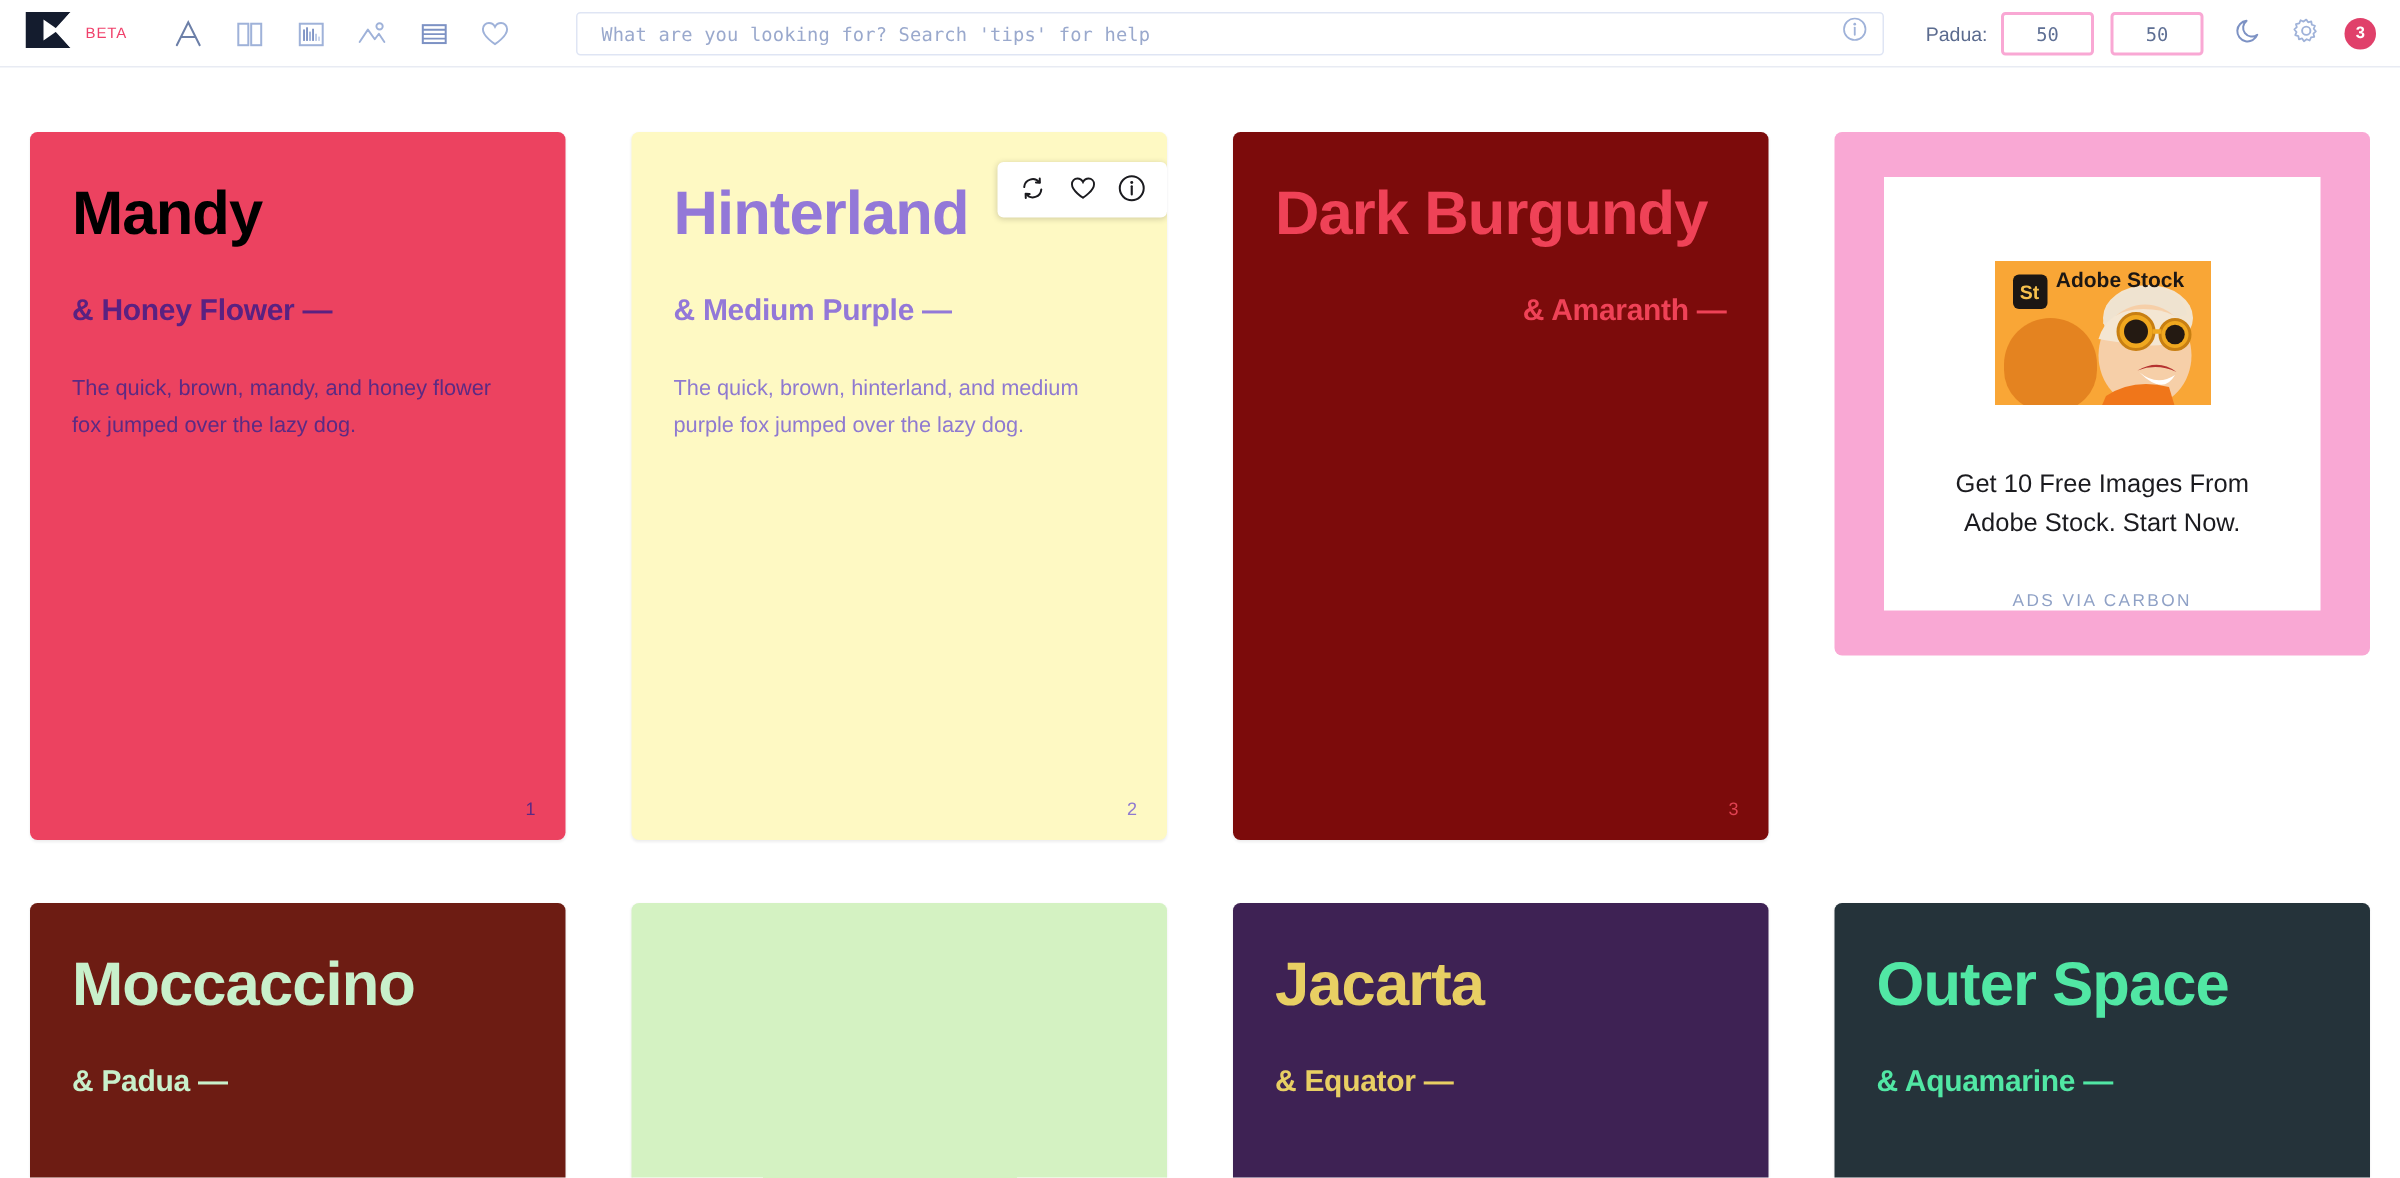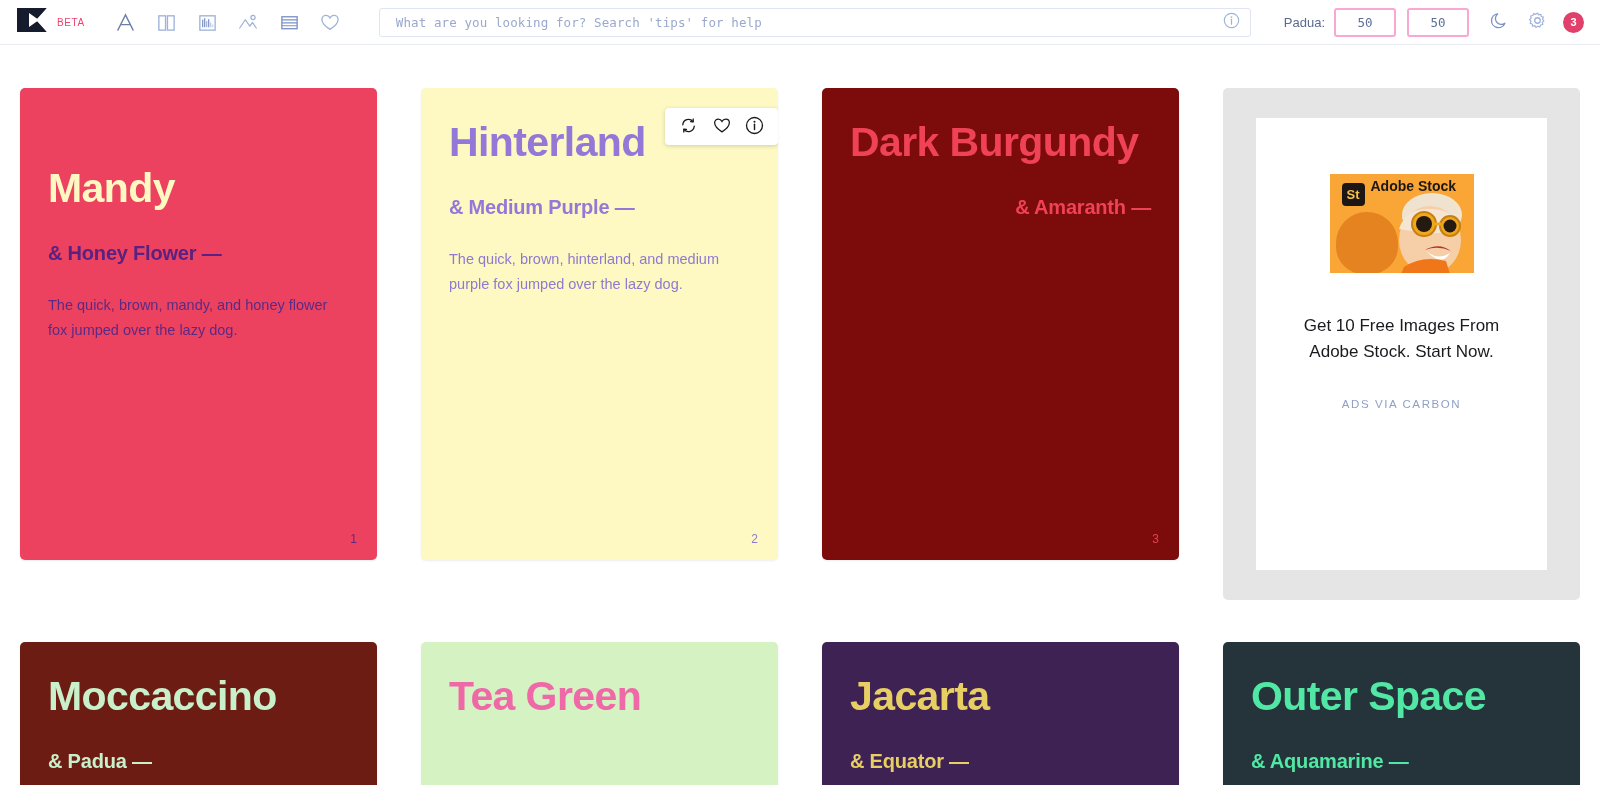--- a/index.html
+++ b/index.html
@@ -47,21 +47,21 @@
     width: 41px; height: 45px;
     display: flex; align-items: center; justify-content: center;
     cursor: pointer;
     background: none; border: none;
   }
   .tool-btn svg { display:block; }
 
   .search-wrap {
     flex: 1;
     display: flex;
-    justify-content: flex-start;
+    justify-content: flex-end;
     padding: 0 28px;
   }
   .search-box {
     width: 100%;
     max-width: 872px;
     height: 29px;
     border: 1px solid #dfe5f4;
     border-radius: 3px;
     display: flex;
     align-items: center;
@@ -184,22 +184,22 @@
   }
   .card-action-btn {
     width: 31px; height: 31px;
     display:flex; align-items:center; justify-content:center;
     cursor: pointer; background:none; border:none;
   }
 
   
   .ad-card {
     border-radius: 5px;
-    height: 512px;
-    background: #e5e5e5;
+    height: 349px;
+    background: #f9a8d4;
     padding: 30px 33px;
     display: flex;
     cursor: pointer;
   }
   .ad-inner {
     background: #ffffff;
     flex: 1;
     display: flex;
     flex-direction: column;
     align-items: center;
@@ -362,21 +362,21 @@
         </svg>
       </span>
     </button>
     <div class="notif-badge" style="background: rgb(224, 64, 106);">3</div>
   </div>
 </div>
 
 <div class="grid">
 
   <div class="card" id="c0" style="background: rgb(236, 66, 96);">
-    <div class="card-title" style="color: #fef9c3; margin-top: 46px;">Mandy</div>
+    <div class="card-title" style="color: #000000;">Mandy</div>
     <div class="card-sub" style="color: rgb(90, 33, 129);">&amp; Honey Flower —</div>
     <div class="card-body" style="color: rgb(92, 42, 131);">The quick, brown, mandy, and honey flower fox jumped over the lazy dog.</div>
     <div class="card-num" style="color: rgb(92, 42, 131);">1</div>
   </div>
 
   <div class="card" id="c1" style="background: #fef9c3;">
     <div class="card-actions">
       <button class="card-action-btn">
         <span>
           <svg width="19" height="19" viewBox="0 0 20 20">
@@ -441,21 +441,20 @@
       <div class="ad-via">ADS VIA CARBON</div>
     </div>
   </div>
 
   <div class="card" id="c3" style="background: rgb(109, 28, 19);">
     <div class="card-title" style="color: rgb(200, 240, 203);">Moccaccino</div>
     <div class="card-sub" style="color: rgb(200, 240, 203);">&amp; Padua —</div>
   </div>
 
   <div class="card" id="c4" style="background: rgb(212, 242, 194);">
-    <div class="card-title" style="color: rgb(239, 104, 168);">Tea Green</div>
   </div>
 
   <div class="card" id="c5" style="background: rgb(62, 34, 84);">
     <div class="card-title" style="color: rgb(232, 207, 99);">Jacarta</div>
     <div class="card-sub" style="color: rgb(232, 207, 99);">&amp; Equator —</div>
   </div>
 
   <div class="card" id="c6" style="background: rgb(37, 51, 58);">
     <div class="card-title" style="color: rgb(81, 231, 164);">Outer Space</div>
     <div class="card-sub" style="color: rgb(81, 231, 164);">&amp; Aquamarine —</div>

